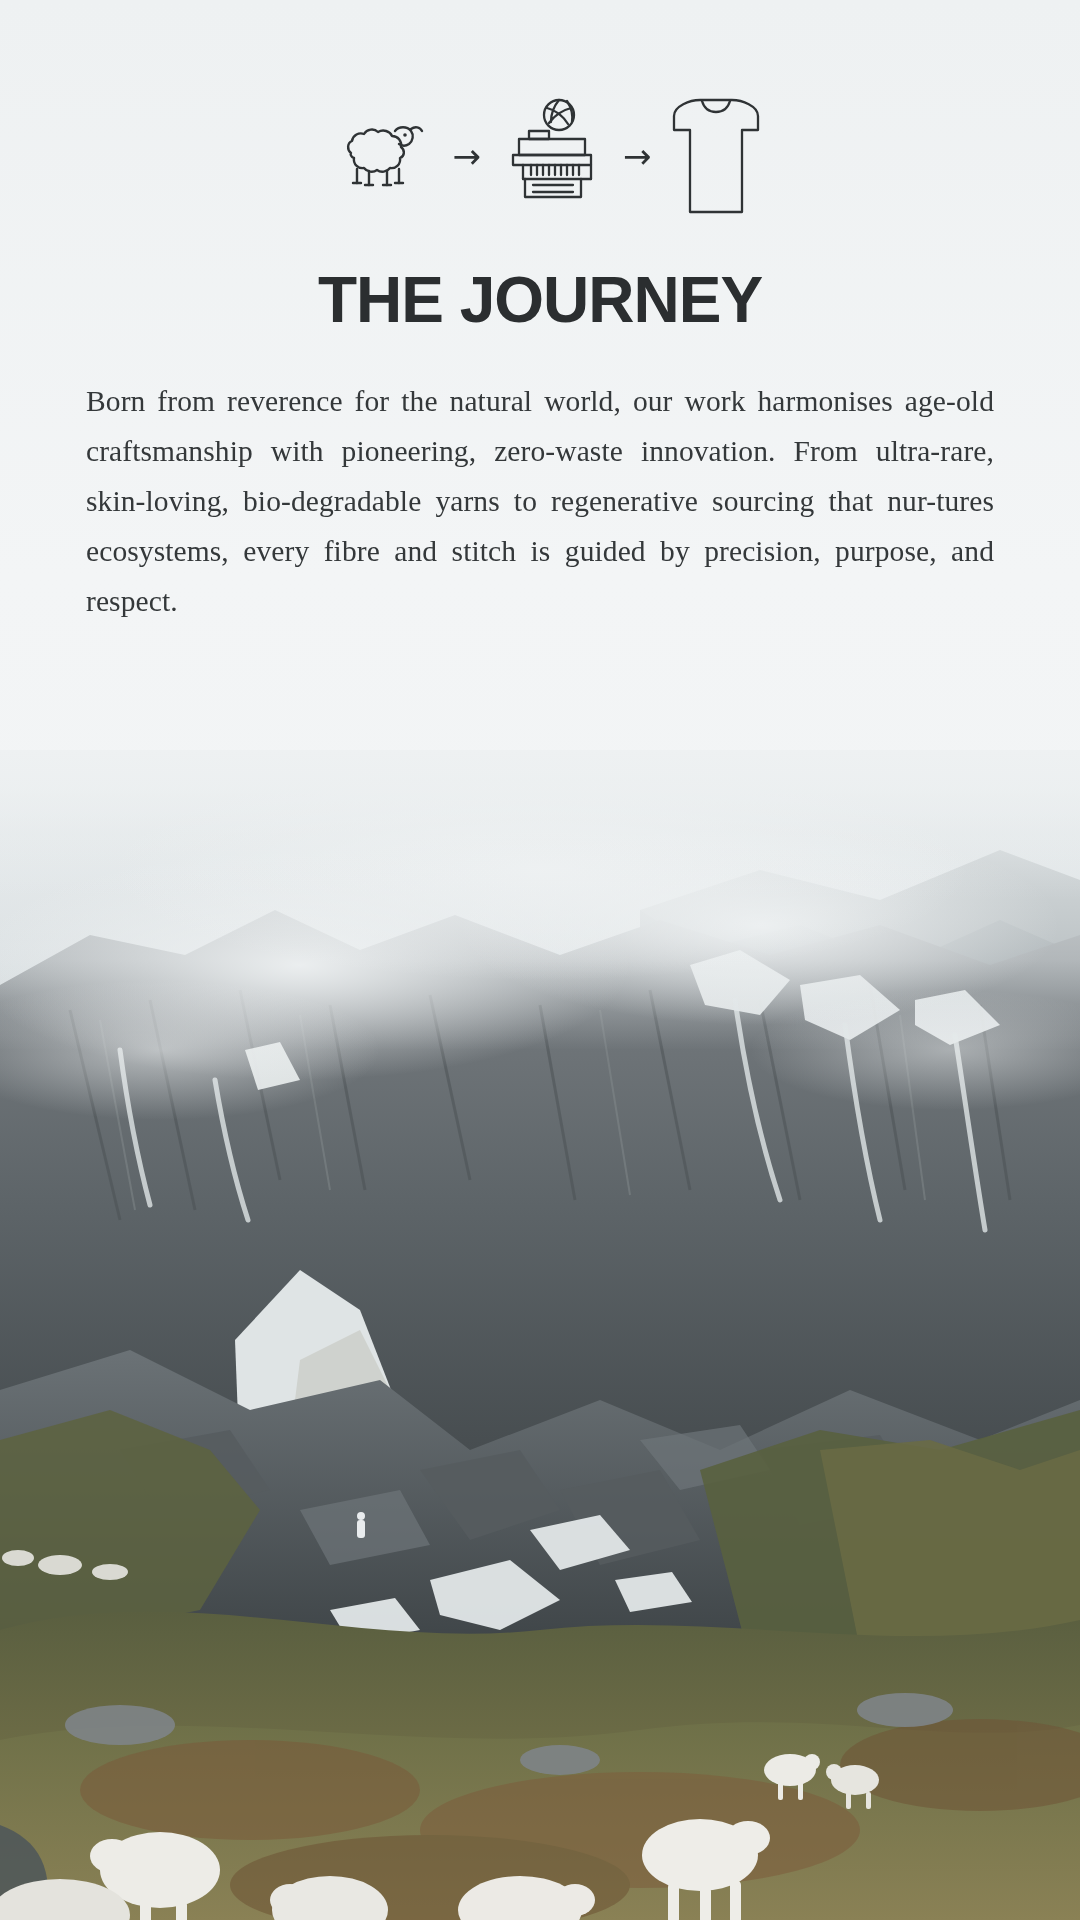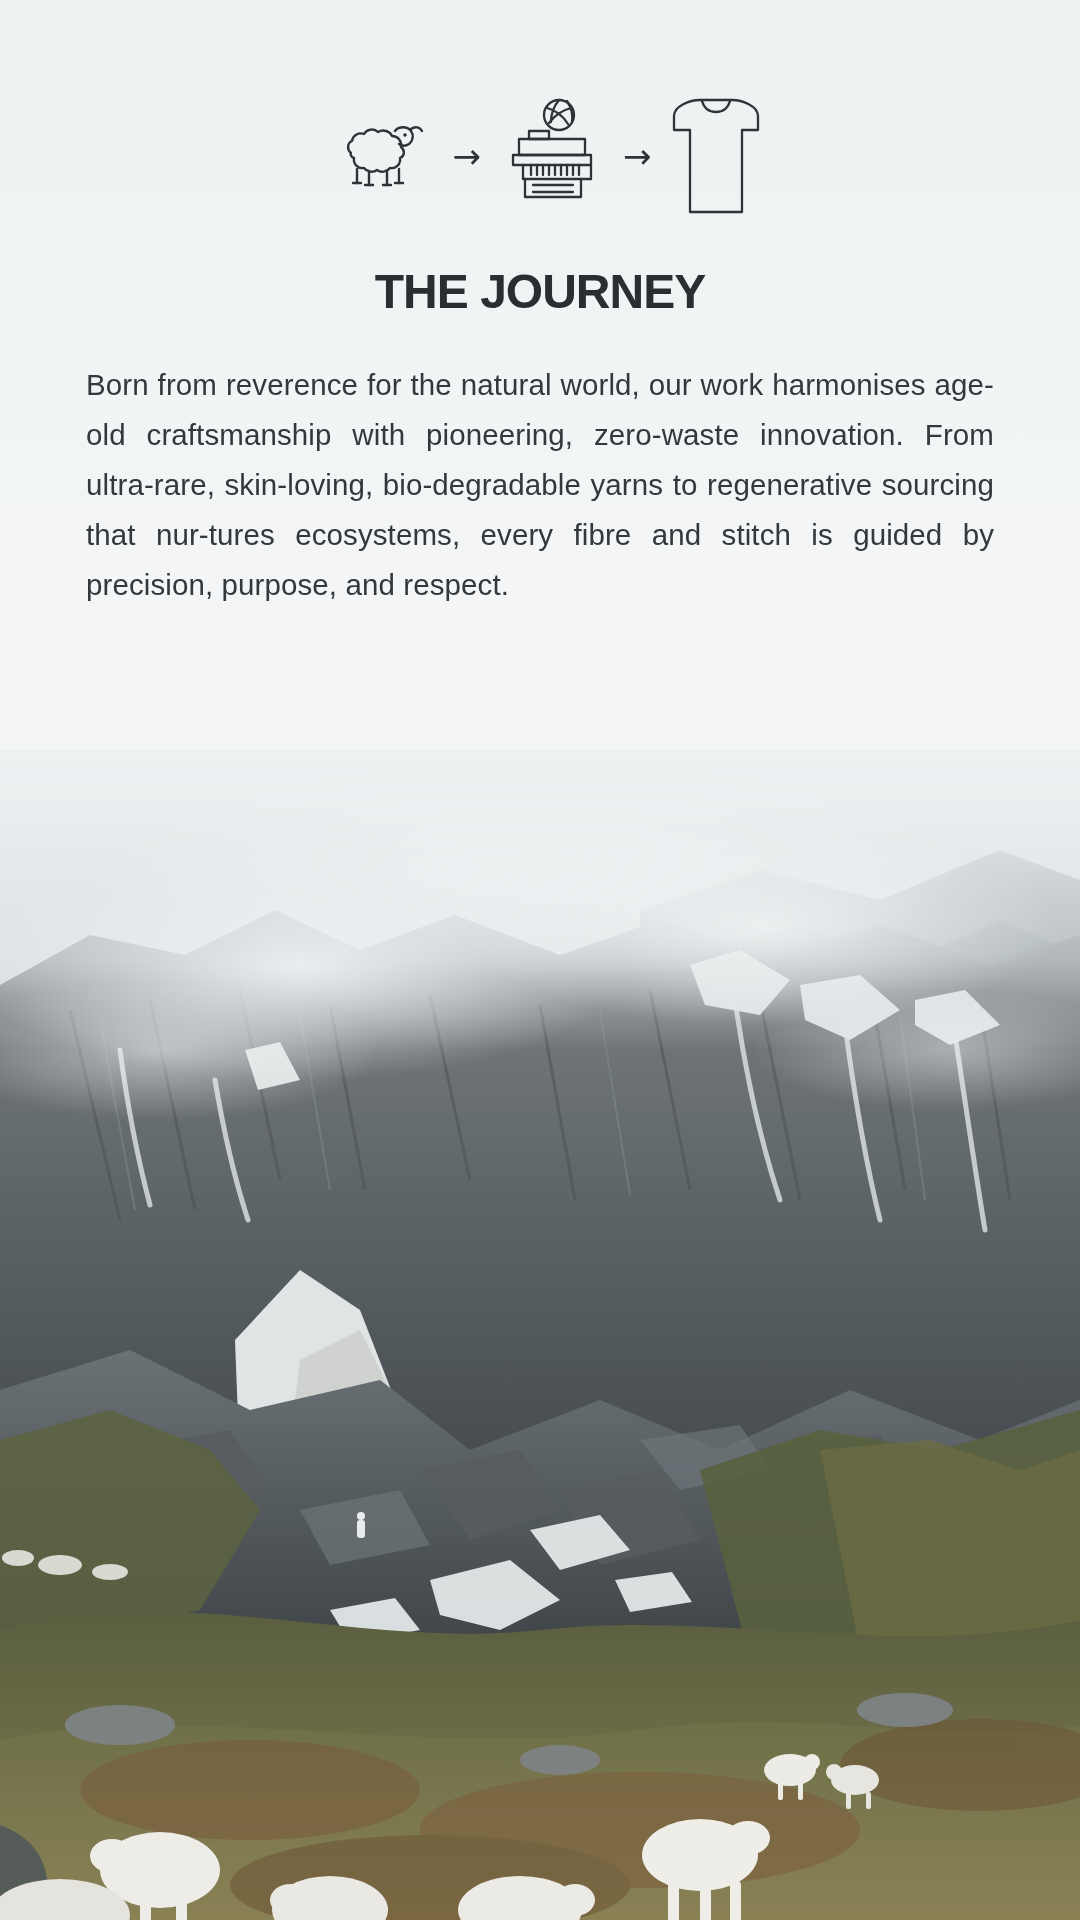--- a/index.html
+++ b/index.html
@@ -45,36 +45,36 @@
     font-size: 34px;
     color: #2f3335;
     line-height: 1;
     font-family: "DejaVu Sans", sans-serif;
     padding-bottom: 2px;
   }
 
   .headline {
     margin: 46px 0 0 0;
     text-align: center;
-    font-size: 48px;
+    font-size: 64px;
     line-height: 1;
     font-weight: 700;
     letter-spacing: -1px;
     color: #2b2e30;
     font-family: "Liberation Sans", sans-serif;
   }
 
   .body-copy {
     margin: 44px auto 0 auto;
     width: 908px;
     color: #34383a;
     font-size: 29.5px;
     line-height: 50px;
     text-align: justify;
-    font-family: Liberation Sans, sans-serif;
+    font-family: Liberation Serif, serif;
     letter-spacing: 0.1px;
   }
   .body-copy p { margin: 0; }
   .body-copy p + p { margin-top: 50px; }
   sub { font-size: 0.68em; }
 
   
   .photo {
     position: absolute;
     left: 0;

